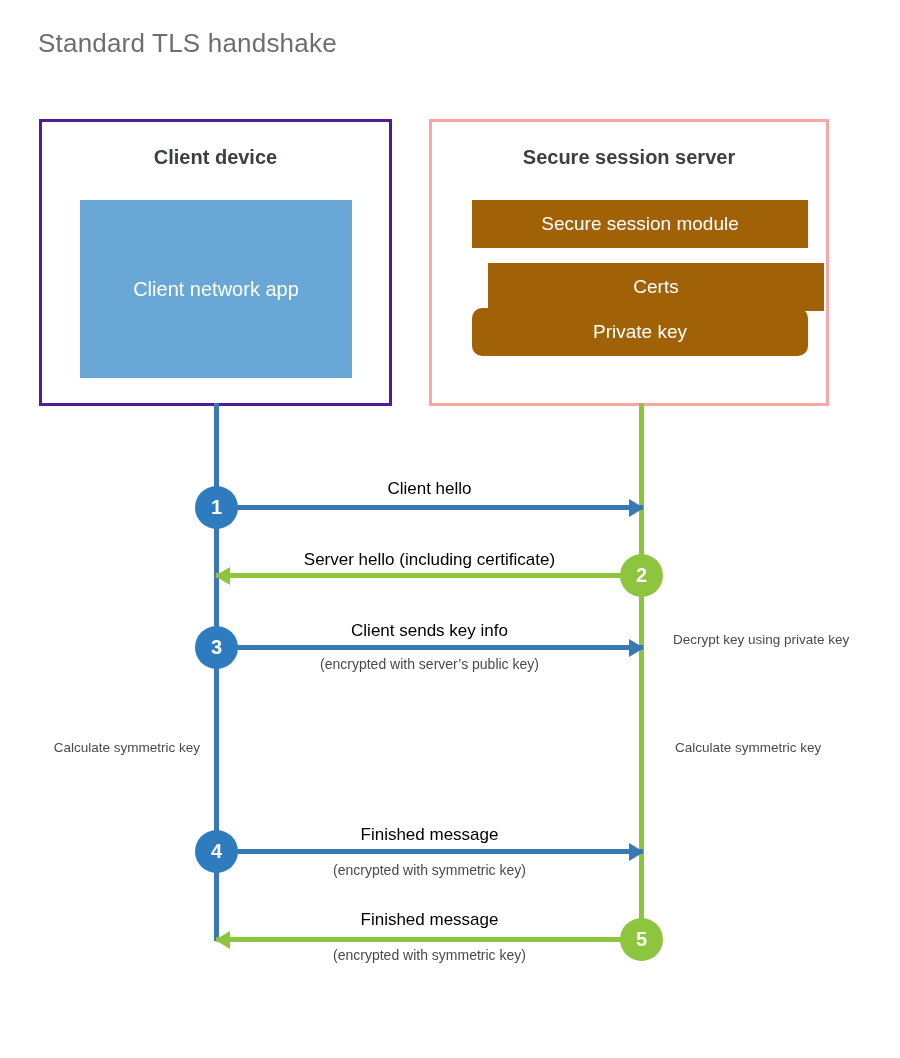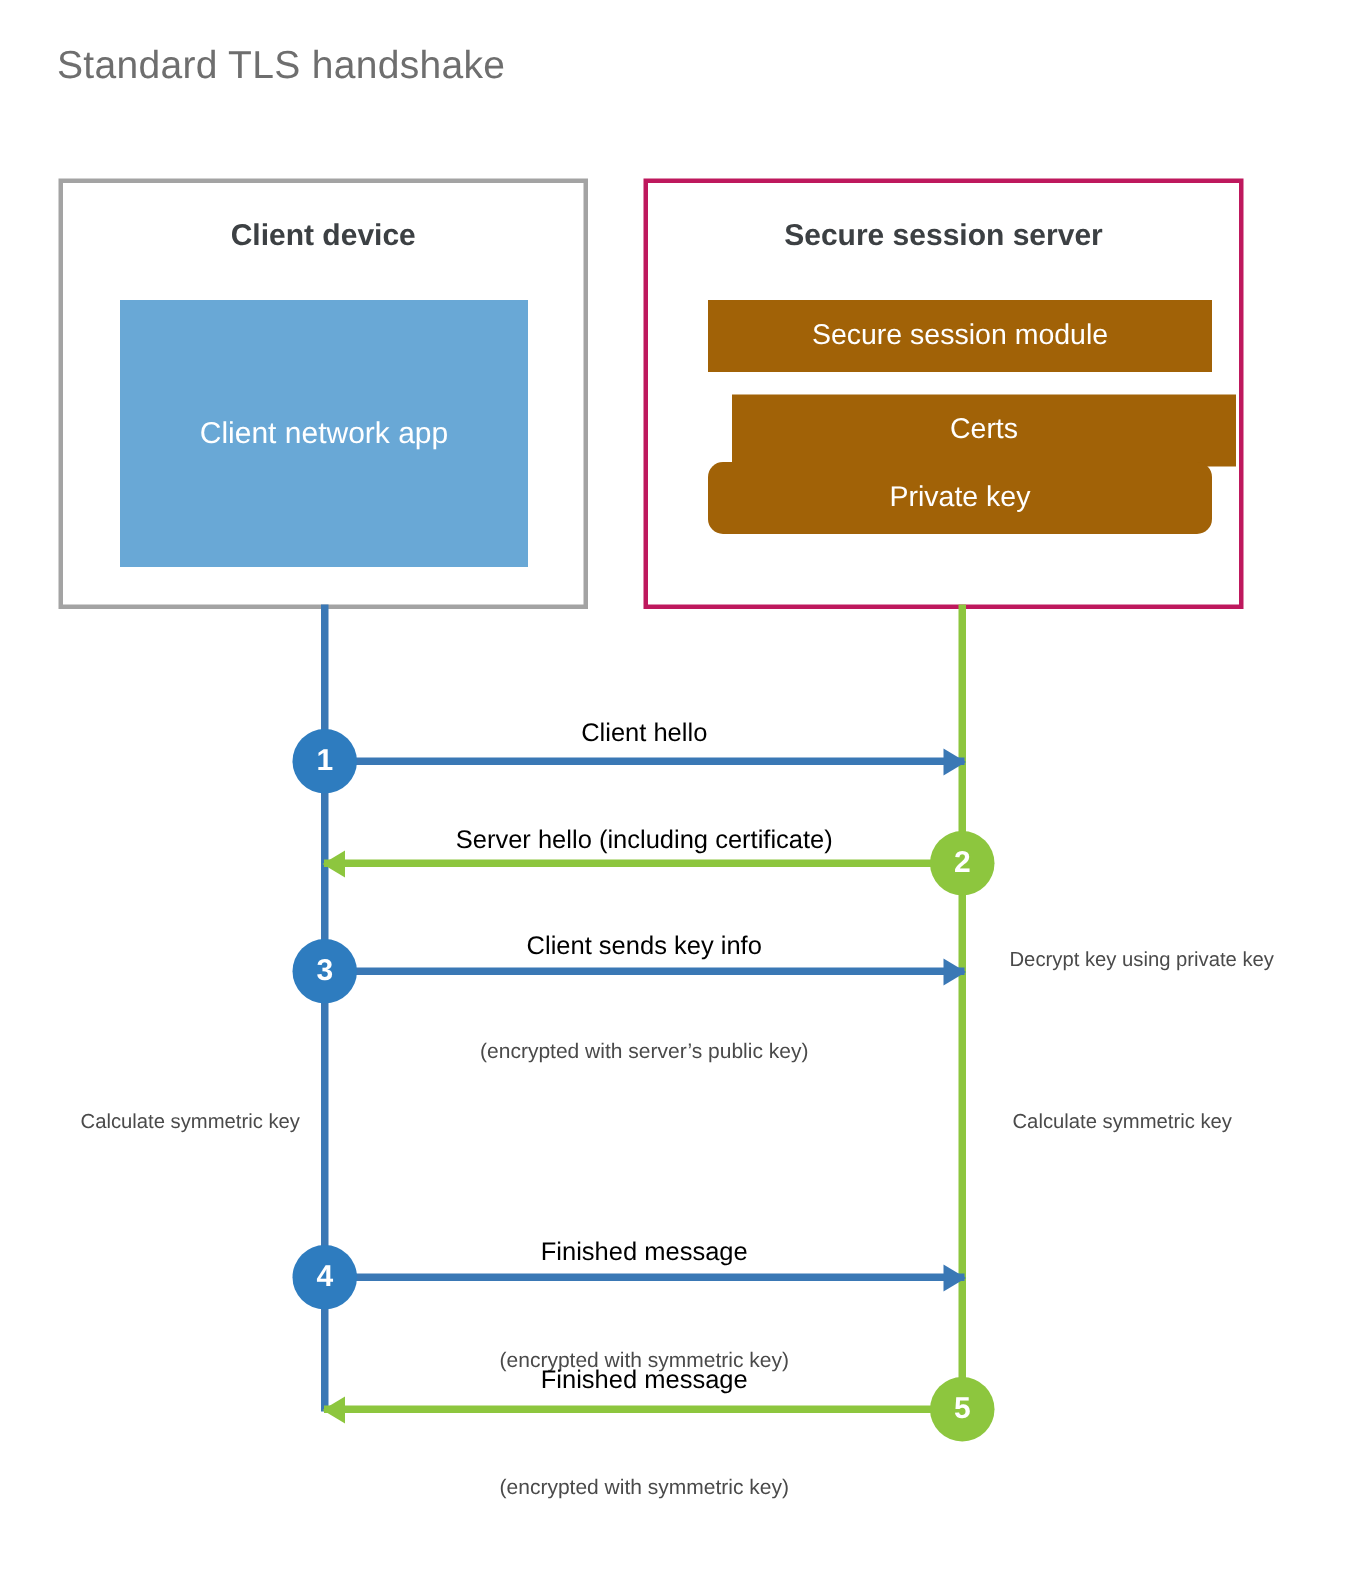--- a/index.html
+++ b/index.html
@@ -30,28 +30,28 @@
   .participant-box {
     position: absolute;
     background: #ffffff;
     box-sizing: border-box;
   }
   #client-device-box {
     left: 39px;
     top: 119px;
     width: 353px;
     height: 287px;
-    border: 3px solid #a3a3a3;
+    border: 3px solid #4c1d95;
   }
   #server-box {
     left: 429px;
     top: 119px;
     width: 400px;
     height: 287px;
-    border: 3px solid #be185d;
+    border: 3px solid #fca5a5;
   }
   .participant-title {
     position: absolute;
     left: 0;
     right: 0;
     top: 24px;
     text-align: center;
     font-size: 20px;
     font-weight: bold;
     color: #3c4043;
@@ -181,21 +181,20 @@
     z-index: 3;
   }
   .msg-sublabel {
     position: absolute;
     text-align: center;
     font-size: 14px;
     font-weight: 400;
     color: #4a4a4a;
     white-space: nowrap;
     z-index: 3;
-    margin-top: 36px;
   }
   .centered-on-span {
     left: 216px;
     width: 427px;
   }
 
   #label-1 { top: 479px; }
   #label-2 { top: 550px; }
   #label-3 { top: 621px; }
   #sublabel-3 { top: 656px; }

